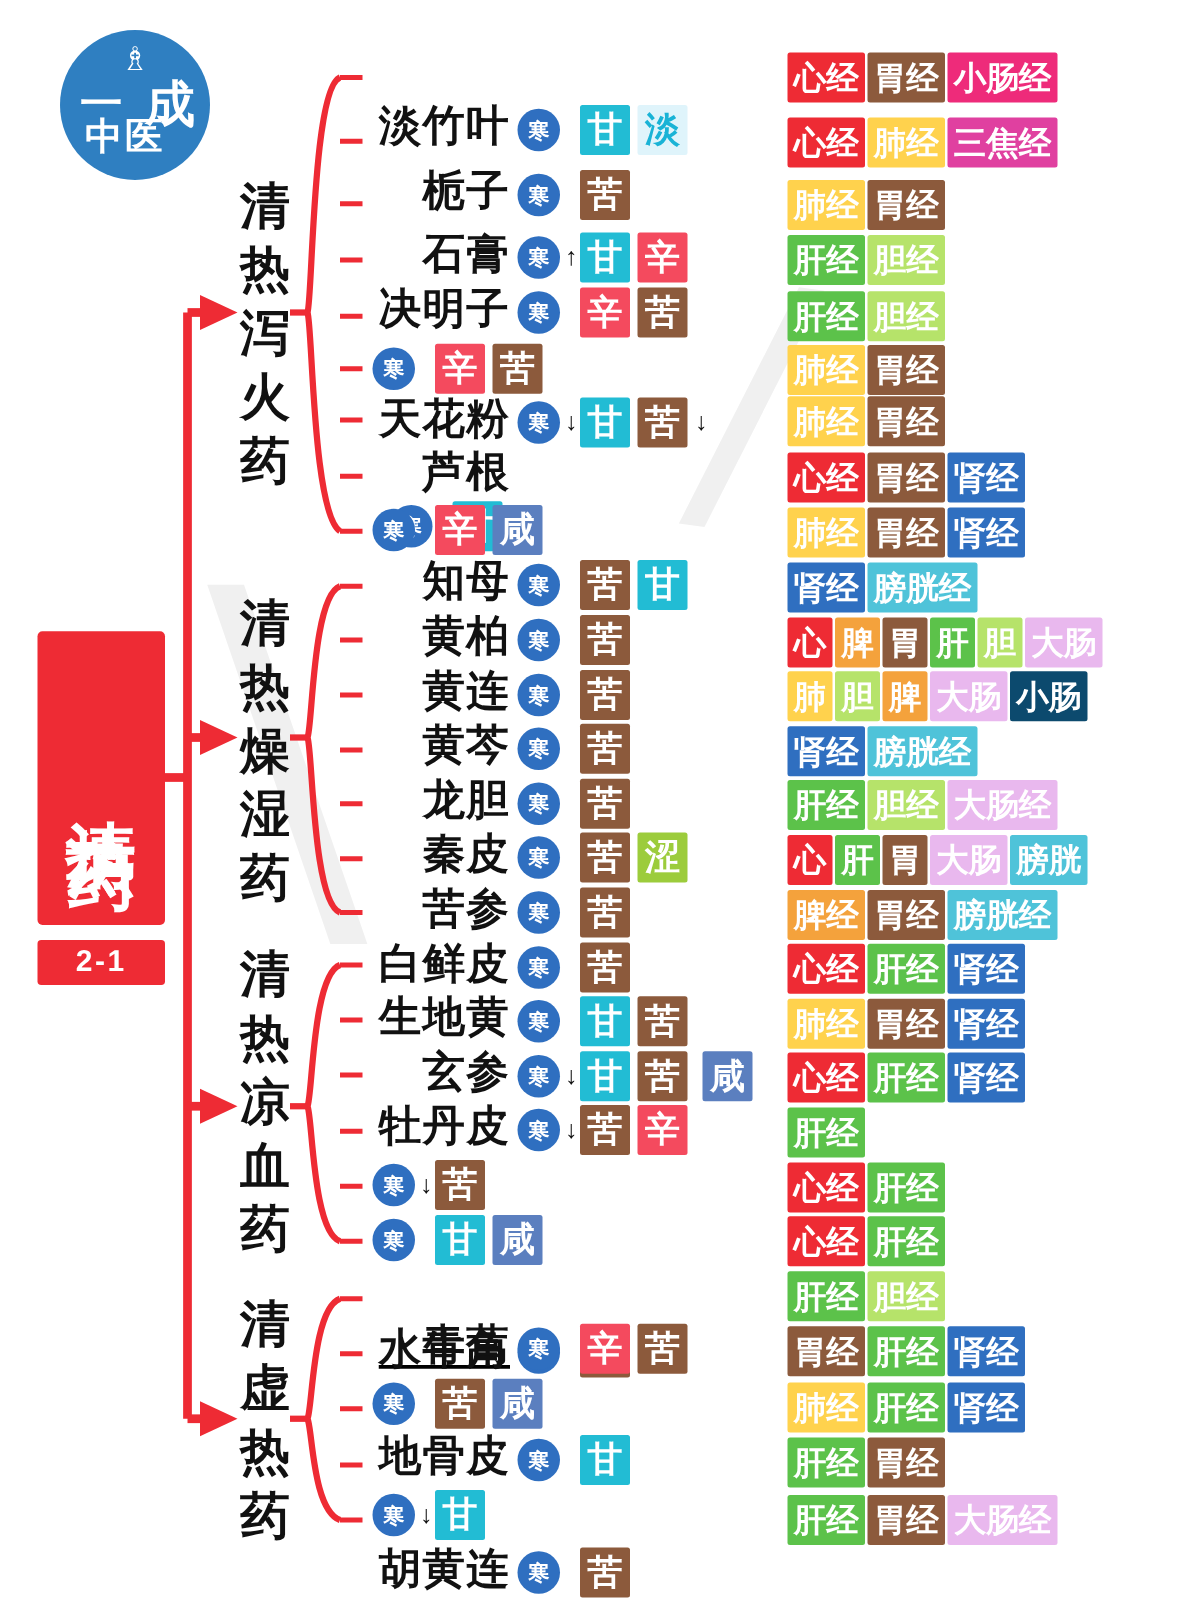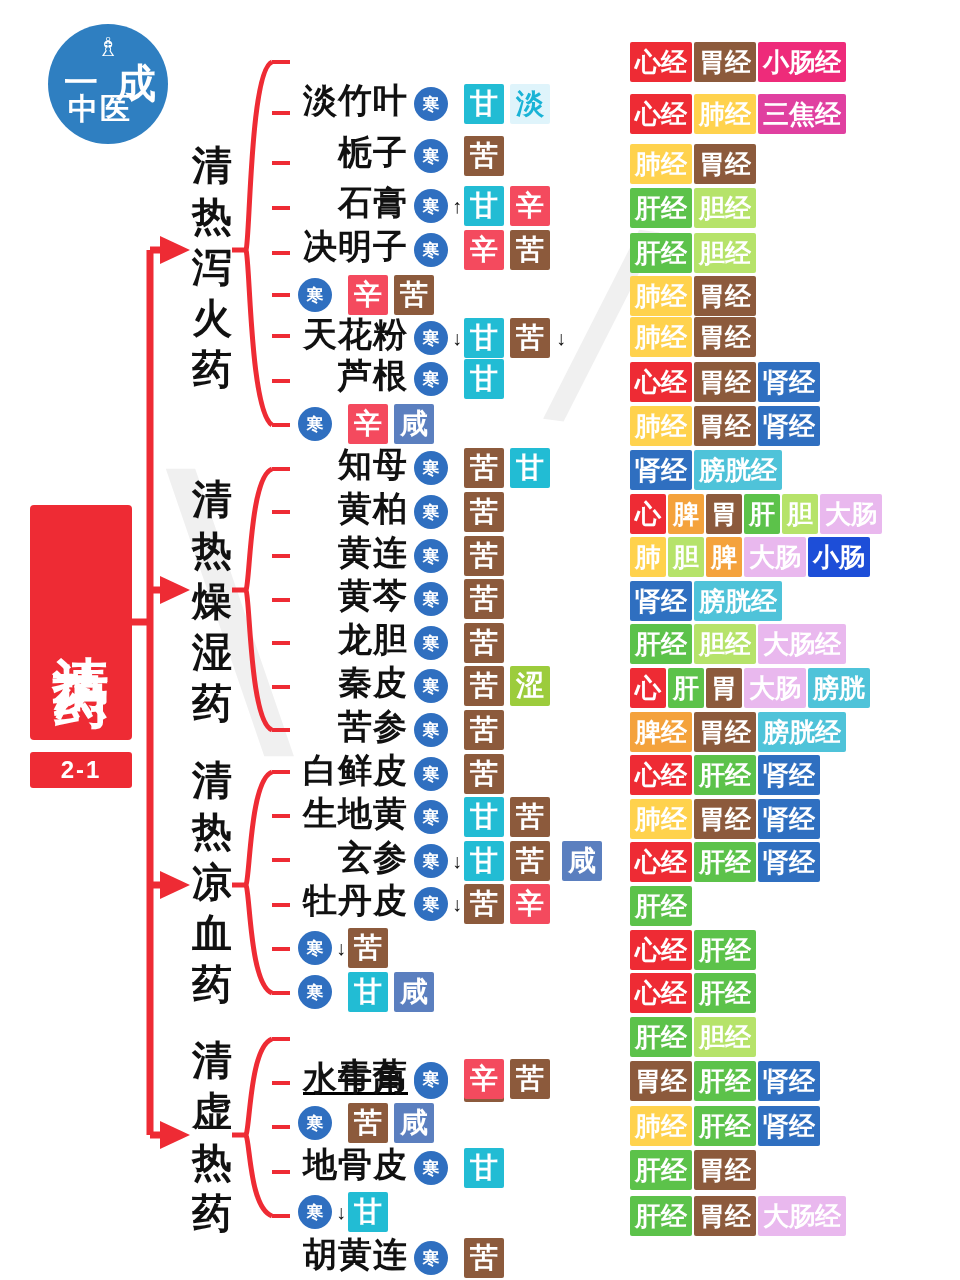--- a/index.html
+++ b/index.html
@@ -238,21 +238,21 @@
         <div class="arr dn"></div>
         <div class="taste" style="background: rgb(34, 188, 212);">甘</div>
         <div class="taste" style="background: rgb(140, 90, 60);">苦</div>
         <div class="arr dn"></div>
       </div>
     </div>
     <div class="merids" style="top: 274px;">
       <div class="mer" style="background: rgb(255, 210, 77);">肺经</div>
       <div class="mer" style="background: rgb(140, 90, 60);">胃经</div>
     </div>
-    <div class="row" style="top: 315px;">
+    <div class="row" style="top: 315px; flex-direction: column;">
       <div class="herb">芦根</div>
       <div class="chips">
         <div class="circle">寒</div>
         <div class="arr blank"></div>
         <div class="taste" style="background: rgb(34, 188, 212);">甘</div>
       </div>
     </div>
     <div class="merids" style="top: 315px;">
       <div class="mer" style="background: rgb(255, 210, 77);">肺经</div>
       <div class="mer" style="background: rgb(140, 90, 60);">胃经</div>
@@ -318,21 +318,21 @@
         <div class="circle">寒</div>
         <div class="arr blank"></div>
         <div class="taste" style="background: rgb(140, 90, 60);">苦</div>
       </div>
     </div>
     <div class="merids" style="top: 535px;">
       <div class="mer" style="background: rgb(255, 210, 77);">肺</div>
       <div class="mer" style="background: rgb(182, 227, 106);">胆</div>
       <div class="mer" style="background: rgb(244, 162, 60);">脾</div>
       <div class="mer" style="background: rgb(233, 184, 238);">大肠</div>
-      <div class="mer" style="background: #1d4ed8;">小肠</div>
+      <div class="mer" style="background: #0c4a6e;">小肠</div>
     </div>
     <div class="row" style="top: 579px;">
       <div class="herb">龙胆</div>
       <div class="chips">
         <div class="circle">寒</div>
         <div class="arr blank"></div>
         <div class="taste" style="background: rgb(140, 90, 60);">苦</div>
       </div>
     </div>
     <div class="merids" style="top: 579px;">

